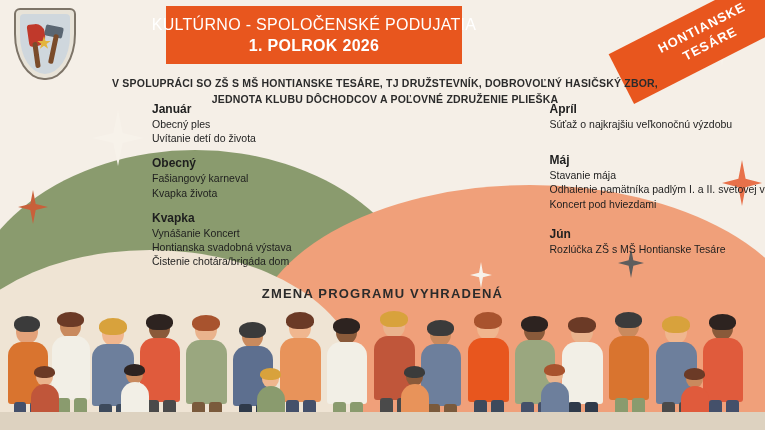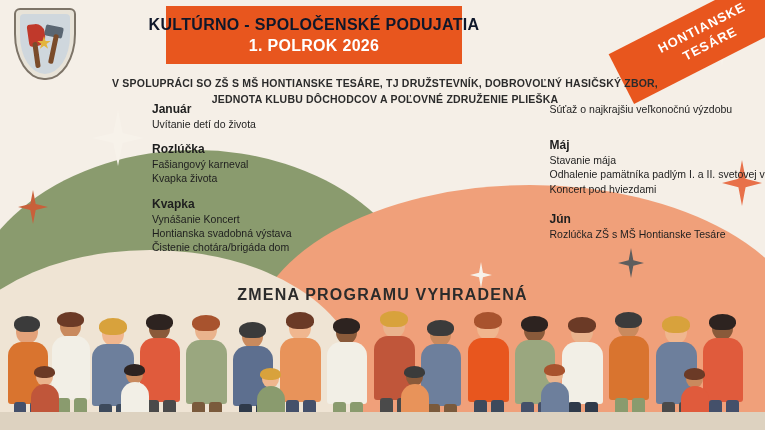--- a/index.html
+++ b/index.html
@@ -139,23 +139,23 @@
     height: 58px;
     background: #e8561e;
     display: flex;
     flex-direction: column;
     align-items: center;
     justify-content: center;
     padding: 2px 10px;
     box-sizing: border-box;
   }
   .title-line1 {
-    color: #0f172a;
+    color: #ffffff;
     font-size: 16px;
-    font-weight: bold;
+    font-weight: normal;
     letter-spacing: 0.3px;
     white-space: nowrap;
   }
   .title-line2 {
     color: #ffffff;
     font-size: 16px;
     font-weight: bold;
     letter-spacing: 0.3px;
     margin-top: 3px;
     white-space: nowrap;
@@ -230,21 +230,21 @@
     white-space: nowrap;
   }
 
   
   .notice {
     position: absolute;
     left: 0;
     top: 286px;
     width: 765px;
     text-align: center;
-    font-size: 16px;
+    font-size: 13px;
     font-weight: bold;
     letter-spacing: 1.2px;
     color: #2b2b2b;
   }
 
   
   .crowd {
     position: absolute;
     left: 0;
     bottom: 0;
@@ -321,41 +321,43 @@
     <div>V SPOLUPRÁCI SO ZŠ S MŠ HONTIANSKE TESÁRE, TJ DRUŽSTEVNÍK, DOBROVOĽNÝ HASIČSKÝ ZBOR,</div>
     <div>JEDNOTA KLUBU DÔCHODCOV A POĽOVNÉ ZDRUŽENIE PLIEŠKA</div>
   </div>
 
   <div class="cols">
 
     <div class="col col-left">
 
       <div class="month-block">
         <div class="month-name">Január</div>
+        <div class="event">Obecný ples</div>
         <div class="event">Uvítanie detí do života</div>
       </div>
 
       <div class="month-block">
-        <div class="month-name">Rozlúčka</div>
+        <div class="month-name">Obecný</div>
         <div class="event">Fašiangový karneval</div>
         <div class="event">Kvapka života</div>
       </div>
 
       <div class="month-block">
         <div class="month-name">Kvapka</div>
         <div class="event">Vynášanie Koncert</div>
         <div class="event">Hontianska svadobná výstava</div>
         <div class="event">Čistenie chotára/brigáda dom</div>
       </div>
 
     </div>
 
     <div class="col col-right">
 
       <div class="month-block">
+        <div class="month-name">Apríl</div>
         <div class="event">Súťaž o najkrajšiu veľkonočnú výzdobu</div>
       </div>
 
       <div class="month-block" style="margin-top:22px;">
         <div class="month-name">Máj</div>
         <div class="event">Stavanie mája</div>
         <div class="event">Odhalenie pamätníka padlým I. a II. svetovej vojny</div>
         <div class="event">Koncert pod hviezdami</div>
       </div>
 

